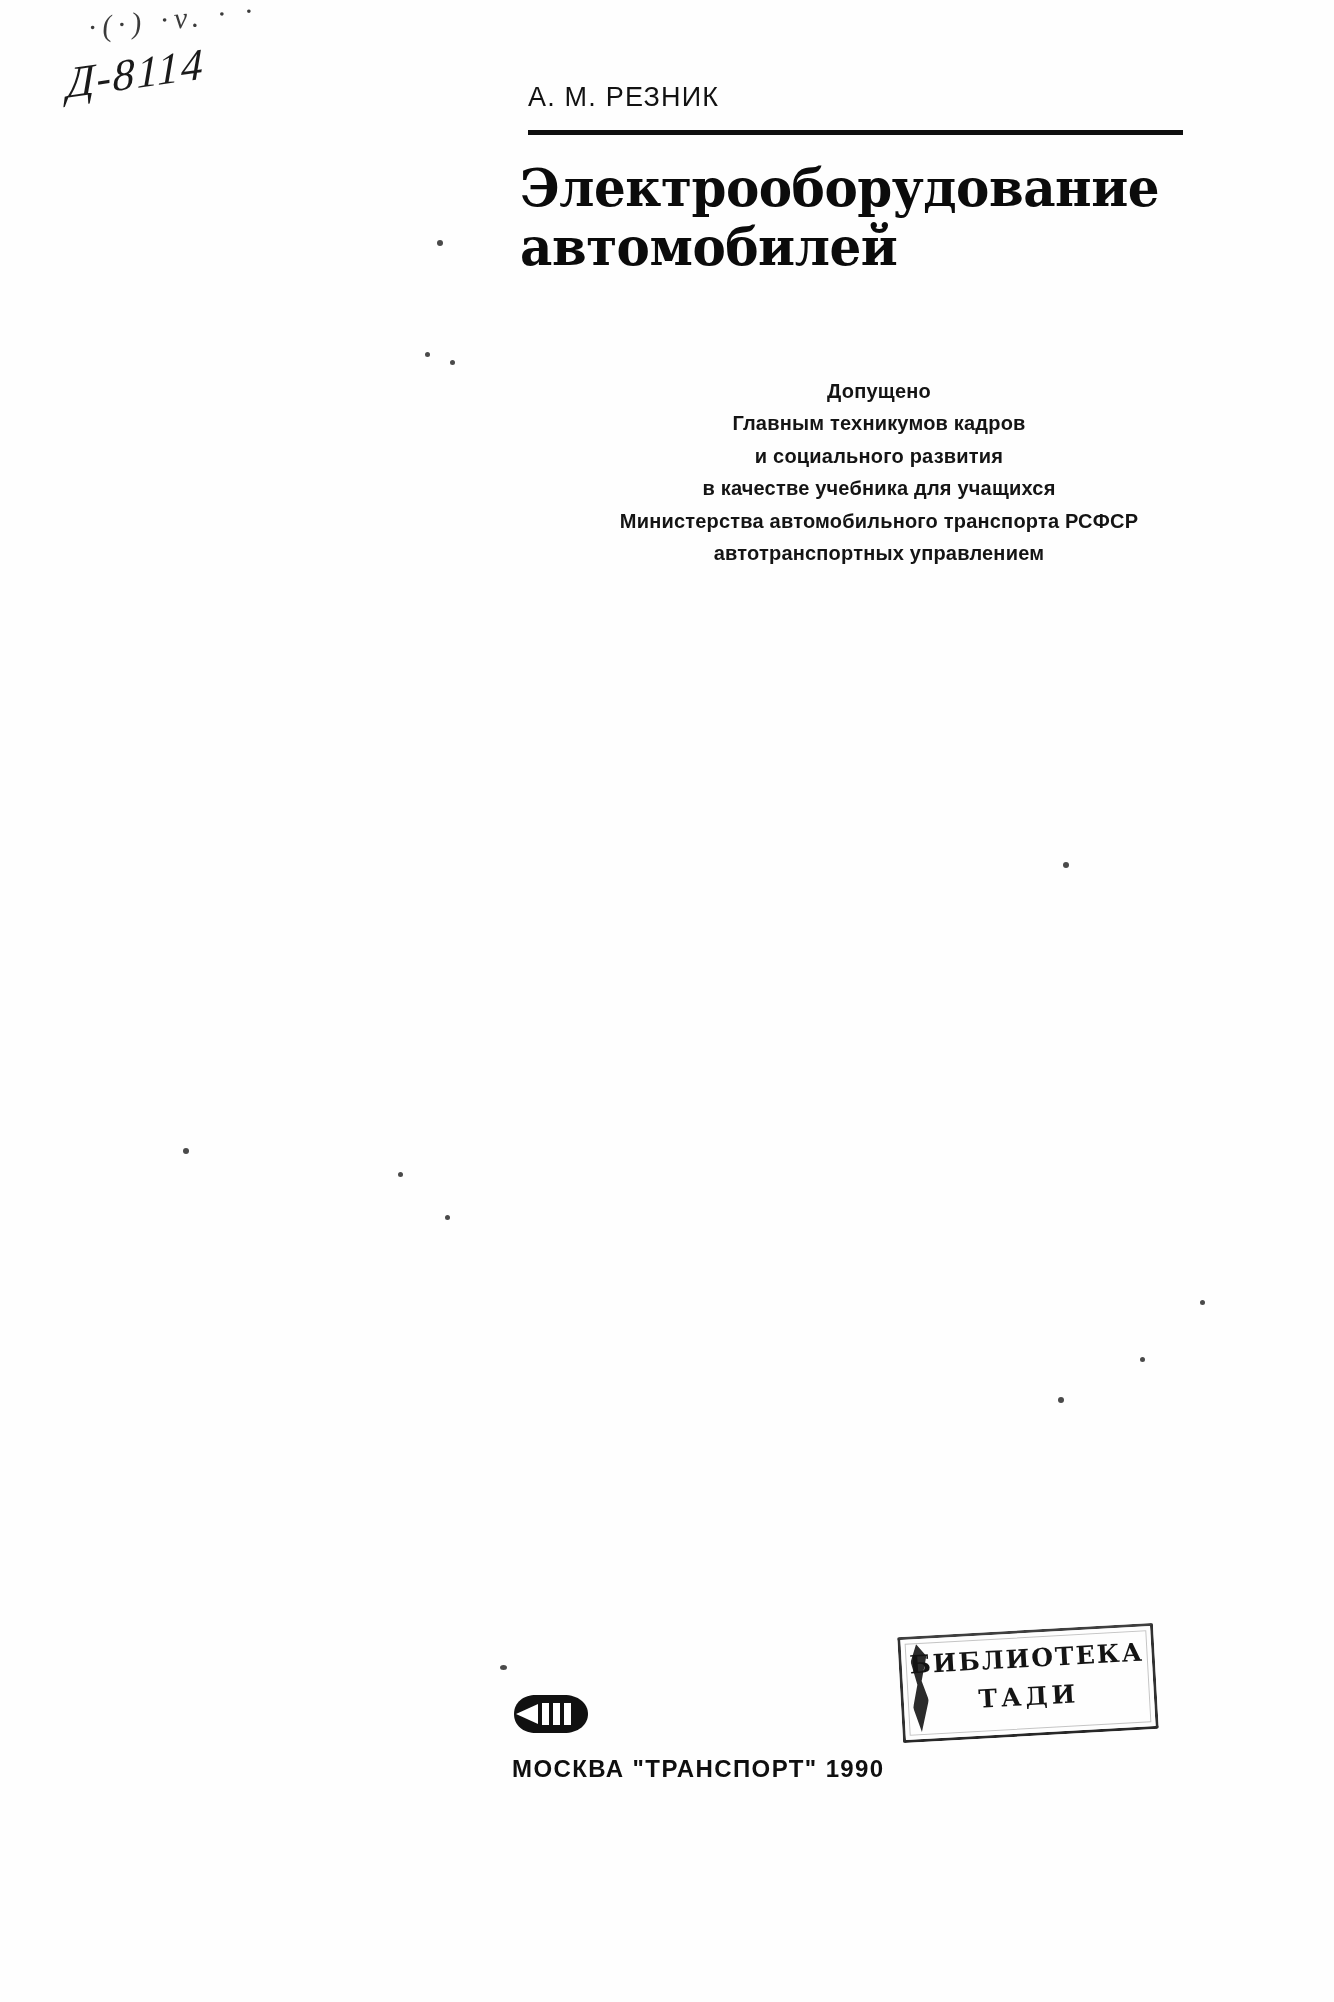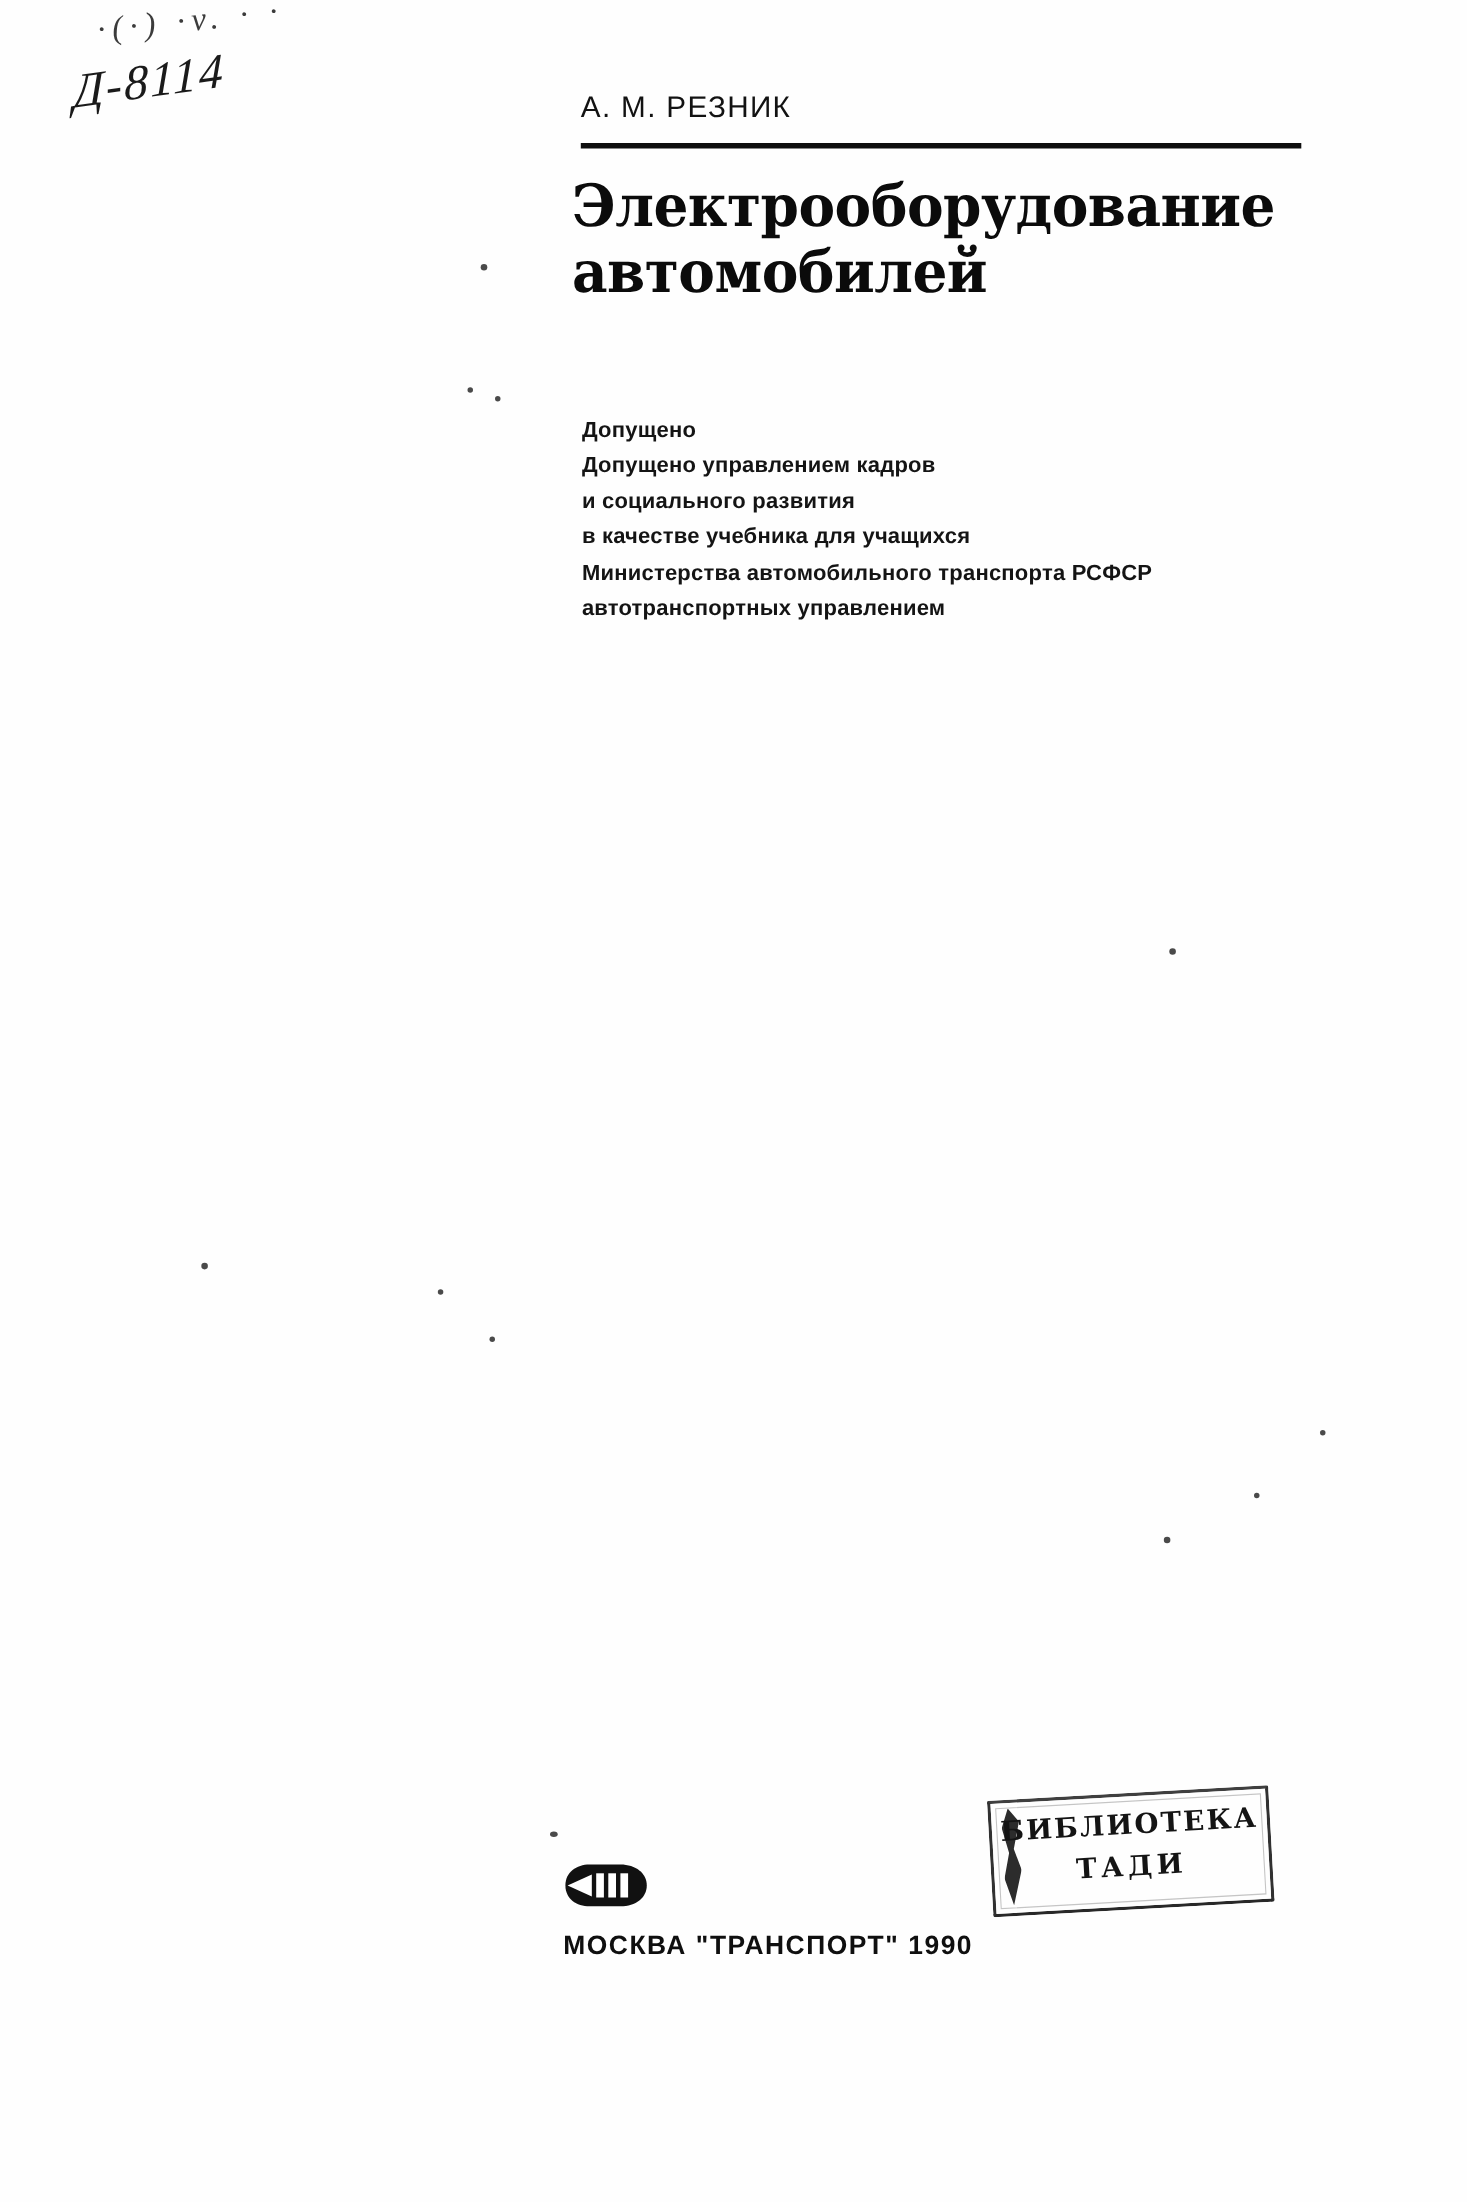--- a/index.html
+++ b/index.html
@@ -86,20 +86,21 @@
   .approval {
     position: absolute;
     left: 529px;
     top: 375px;
     width: 700px;
     font-size: 20px;
     font-weight: bold;
     line-height: 1.62;
     color: #141414;
     letter-spacing: 0.2px;
+    text-align: center;
   }
   .approval div {
     white-space: nowrap;
   }
 
   
   .logo {
     position: absolute;
     left: 512px;
     top: 1692px;
@@ -187,21 +188,21 @@
   <div class="author">А. М. РЕЗНИК</div>
   <div class="rule"></div>
 
   <div class="title">
     <span class="line1">Электрооборудование</span>
     <span class="line2">автомобилей</span>
   </div>
 
   <div class="approval">
     <div>Допущено</div>
-    <div>Допущено управлением кадров</div>
+    <div>Главным техникумов кадров</div>
     <div>и социального развития</div>
     <div>в  качестве учебника для учащихся</div>
     <div>Министерства автомобильного транспорта РСФСР</div>
     <div>автотранспортных управлением</div>
   </div>
 
   <div class="stamp">
     <div class="frame"></div>
     <div class="blot"></div>
     <div class="txt txt1">БИБЛИОТЕКА</div>

